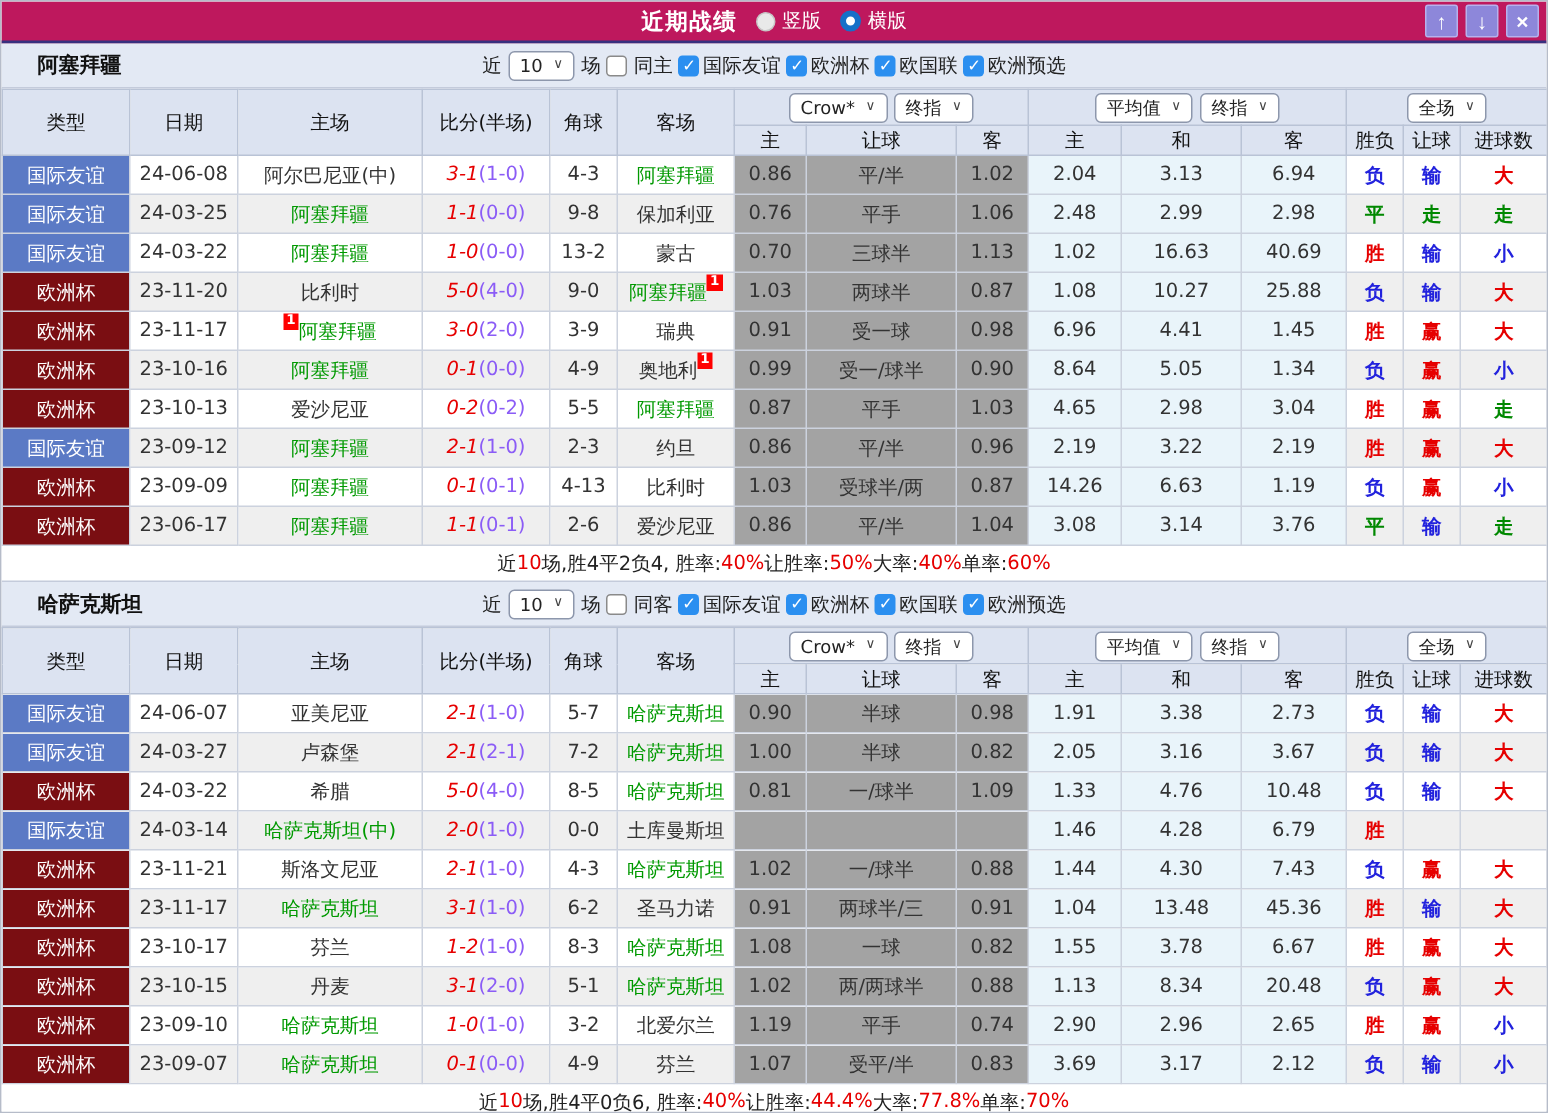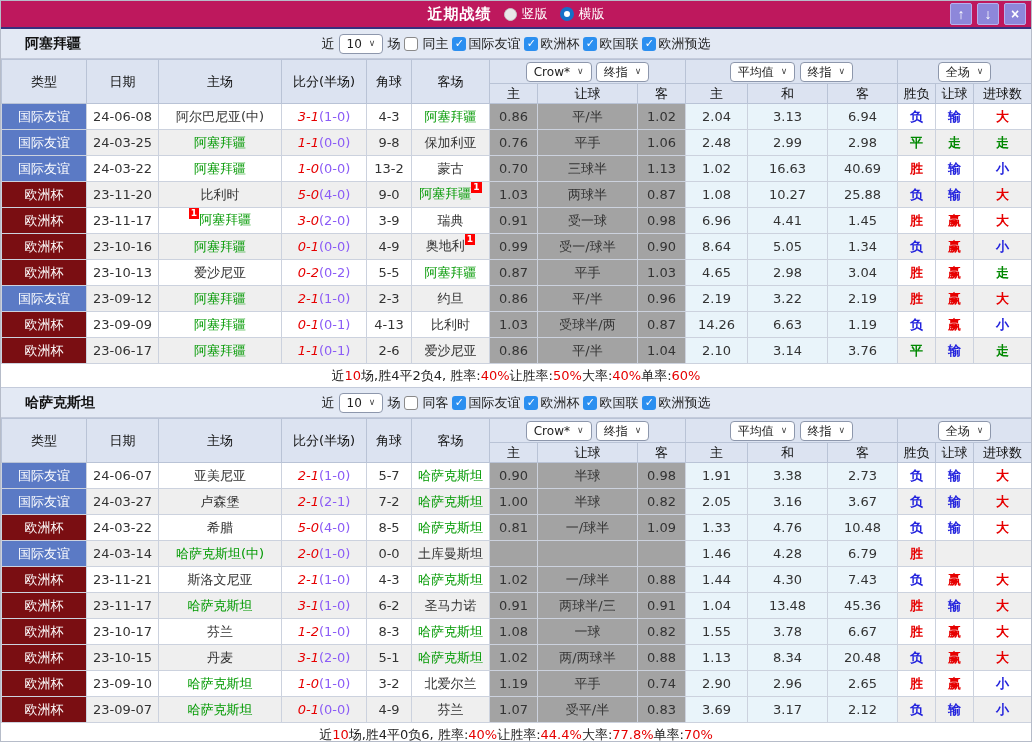--- a/index.html
+++ b/index.html
@@ -339,21 +339,21 @@
         <tr class="even">
           <td class="type-m">欧洲杯</td>
           <td class="st">23-06-17</td>
           <td class="st"><span class="team green">阿塞拜疆</span></td>
           <td class="st"><span class="score-main">1-1</span><span class="score-half">(0-1)</span></td>
           <td class="st">2-6</td>
           <td class="st"><span class="team">爱沙尼亚</span></td>
           <td class="col-cream">0.86</td>
           <td class="col-cream">平/半</td>
           <td class="col-cream">1.04</td>
-          <td class="col-blue">2.10</td>
+          <td class="col-blue">3.08</td>
           <td class="col-blue">3.14</td>
           <td class="col-blue">3.76</td>
           <td class="st res c-g">平</td>
           <td class="st res c-b">输</td>
           <td class="st res c-g">走</td>
         </tr>
       </tbody>
   </table>
   <div class="summary" id="summary-0">
       <span>近</span>

